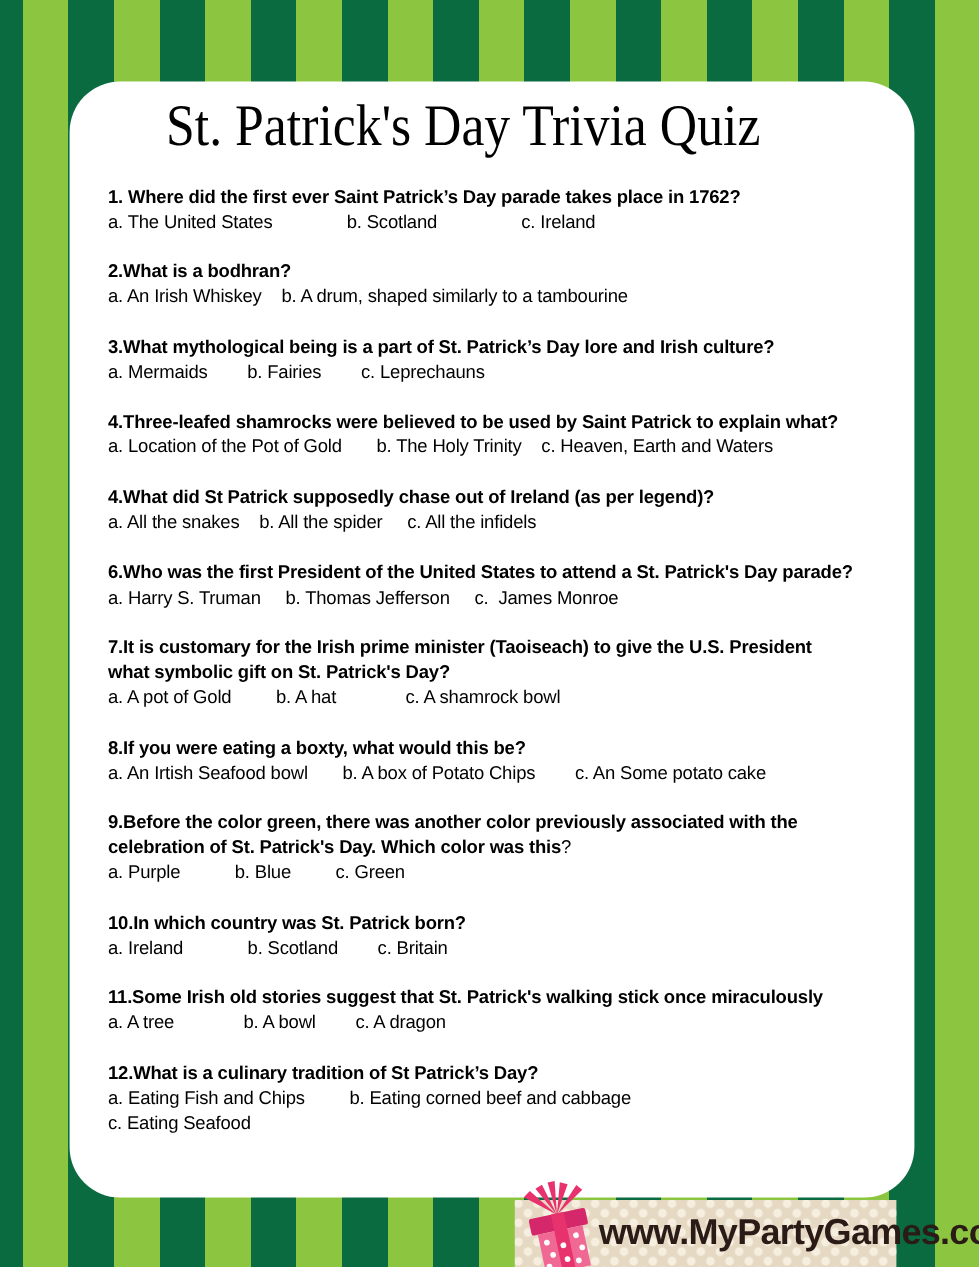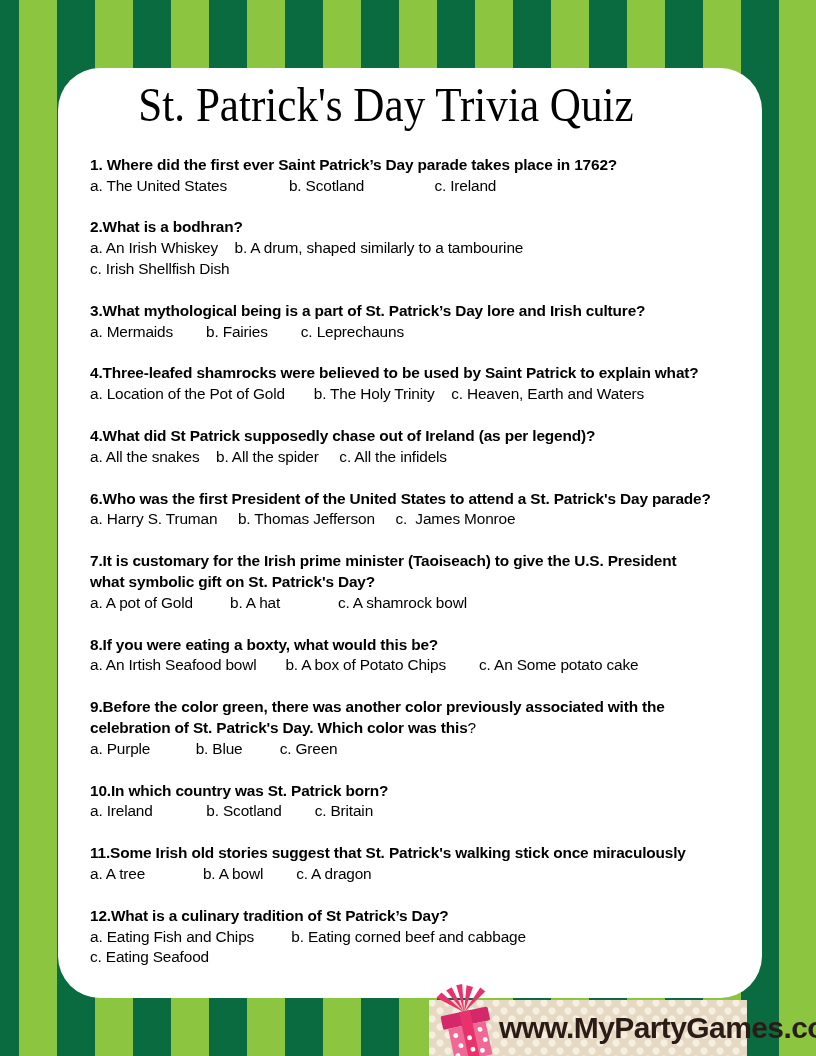--- a/index.html
+++ b/index.html
@@ -83,21 +83,20 @@
 <div class="card">
   <h1 class="title">St. Patrick's Day Trivia Quiz</h1>
   <div class="questions" id="questions">
       <div class="question">
         <div class="q-heading">1. Where did the first ever Saint Patrick’s Day parade takes place in 1762?</div>
         <div class="q-options">a. The United States               b. Scotland                 c. Ireland</div>
       </div>
       <div class="question">
         <div class="q-heading">2.What is a bodhran?</div>
         <div class="q-options">a. An Irish Whiskey    b. A drum, shaped similarly to a tambourine</div>
-        <div class="q-options">c. Irish Shellfish Dish</div>
       </div>
       <div class="question">
         <div class="q-heading">3.What mythological being is a part of St. Patrick’s Day lore and Irish culture?</div>
         <div class="q-options">a. Mermaids        b. Fairies        c. Leprechauns</div>
       </div>
       <div class="question">
         <div class="q-heading">4.Three-leafed shamrocks were believed to be used by Saint Patrick to explain what?</div>
         <div class="q-options">a. Location of the Pot of Gold       b. The Holy Trinity    c. Heaven, Earth and Waters</div>
       </div>
       <div class="question">

